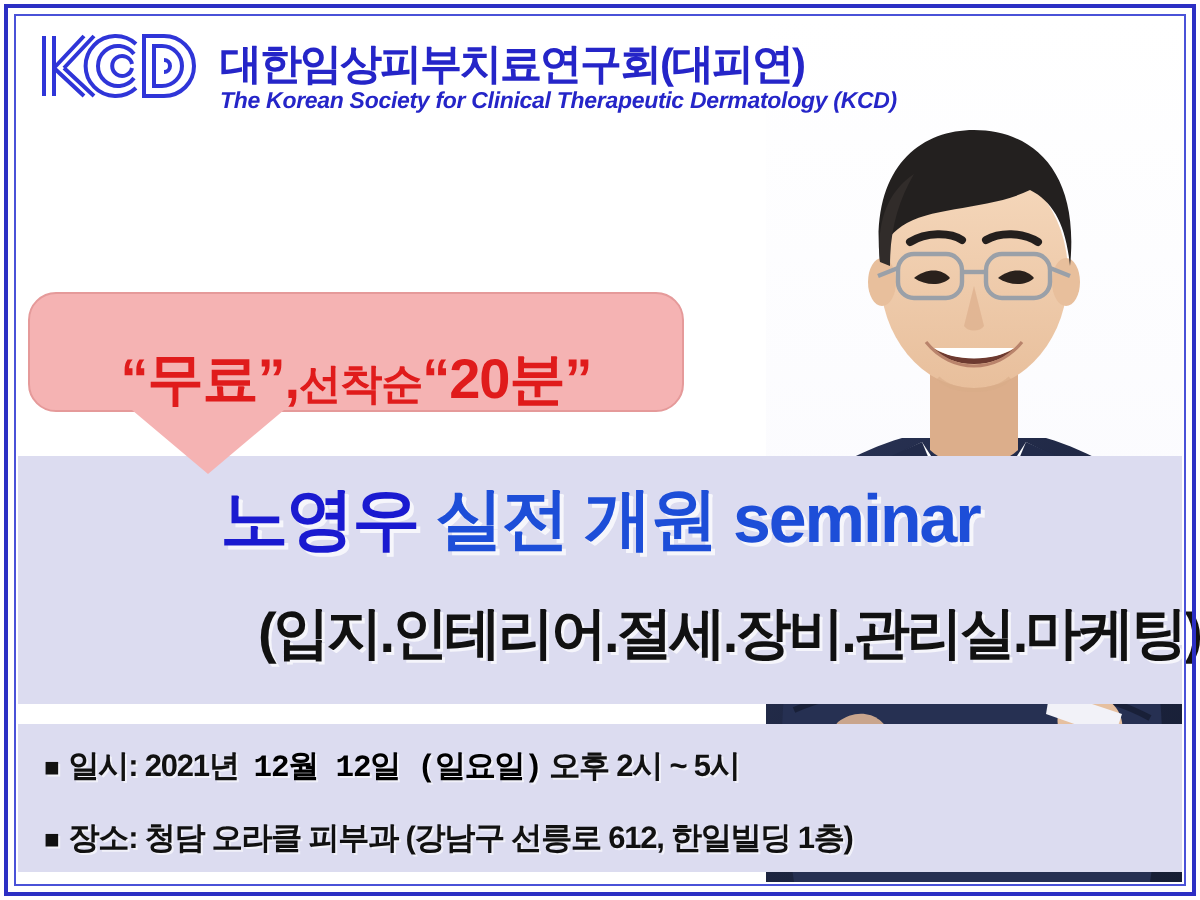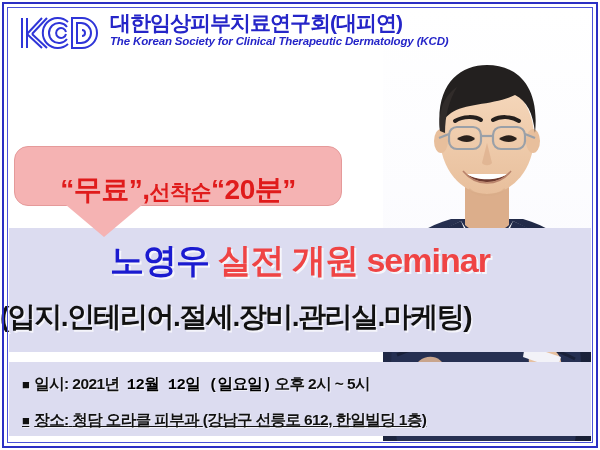--- a/index.html
+++ b/index.html
@@ -61,21 +61,21 @@
   .logo {
     width: 86px;
     height: 44px;
     margin-left: 6px;
     margin-top: 2px;
     flex: none;
   }
   .logo svg { display:block; width:100%; height:100%; }
   .header-texts {
     margin-left: 8px;
-    margin-top: 3px;
+    margin-top: 13px;
   }
   .org-ko {
     font-size: 21px;
     font-weight: bold;
     color: #2525c8;
     letter-spacing: -1px;
     line-height: 1.05;
     white-space: nowrap;
   }
   .org-en {
@@ -155,29 +155,29 @@
     font-size: 34px;
     font-weight: bold;
     letter-spacing: -1px;
     margin-top: 36px;
   }
   .t-blue {
     color: #1a1ad0;
     text-shadow: 2px 2px 0 rgba(255,255,255,0.75);
   }
   .t-red {
-    color: #ef4444;
+    color: #1d4ed8;
     text-shadow: 2px 2px 0 rgba(255,255,255,0.75);
   }
 
   .subtitle-line {
     position: absolute;
     left: 0; right: 0;
     top: 303px;
-    text-align: left;
+    text-align: right;
     z-index: 14;
     white-space: nowrap;
     line-height: 1;
   }
   .subtitle-line span {
     font-size: 28px;
     font-weight: bold;
     color: #111111;
     letter-spacing: -1.5px;
     text-shadow: 1.5px 1.5px 0 rgba(255,255,255,0.7);
@@ -190,21 +190,21 @@
     z-index: 14;
     font-size: 15.5px;
     font-weight: bold;
     color: #111111;
     letter-spacing: -0.6px;
     white-space: nowrap;
     line-height: 1;
     text-shadow: 1px 1px 0 rgba(255,255,255,0.6);
   }
   .info-date  { top: 376px; }
-  .info-venue { top: 412px; text-decoration: underline; }
+  .info-venue { top: 412px; }
   .info-line .bullet { font-size: 13px; margin-right: 5px; }
   .info-line .red { color: #000000; font-family: Liberation Mono, monospace; }
 </style>
 </head>
 <body>
 
 <div id="poster">
 
   <div class="photo">
     <svg viewBox="0 0 208 432" preserveAspectRatio="xMidYMin slice" aria-hidden="true">

